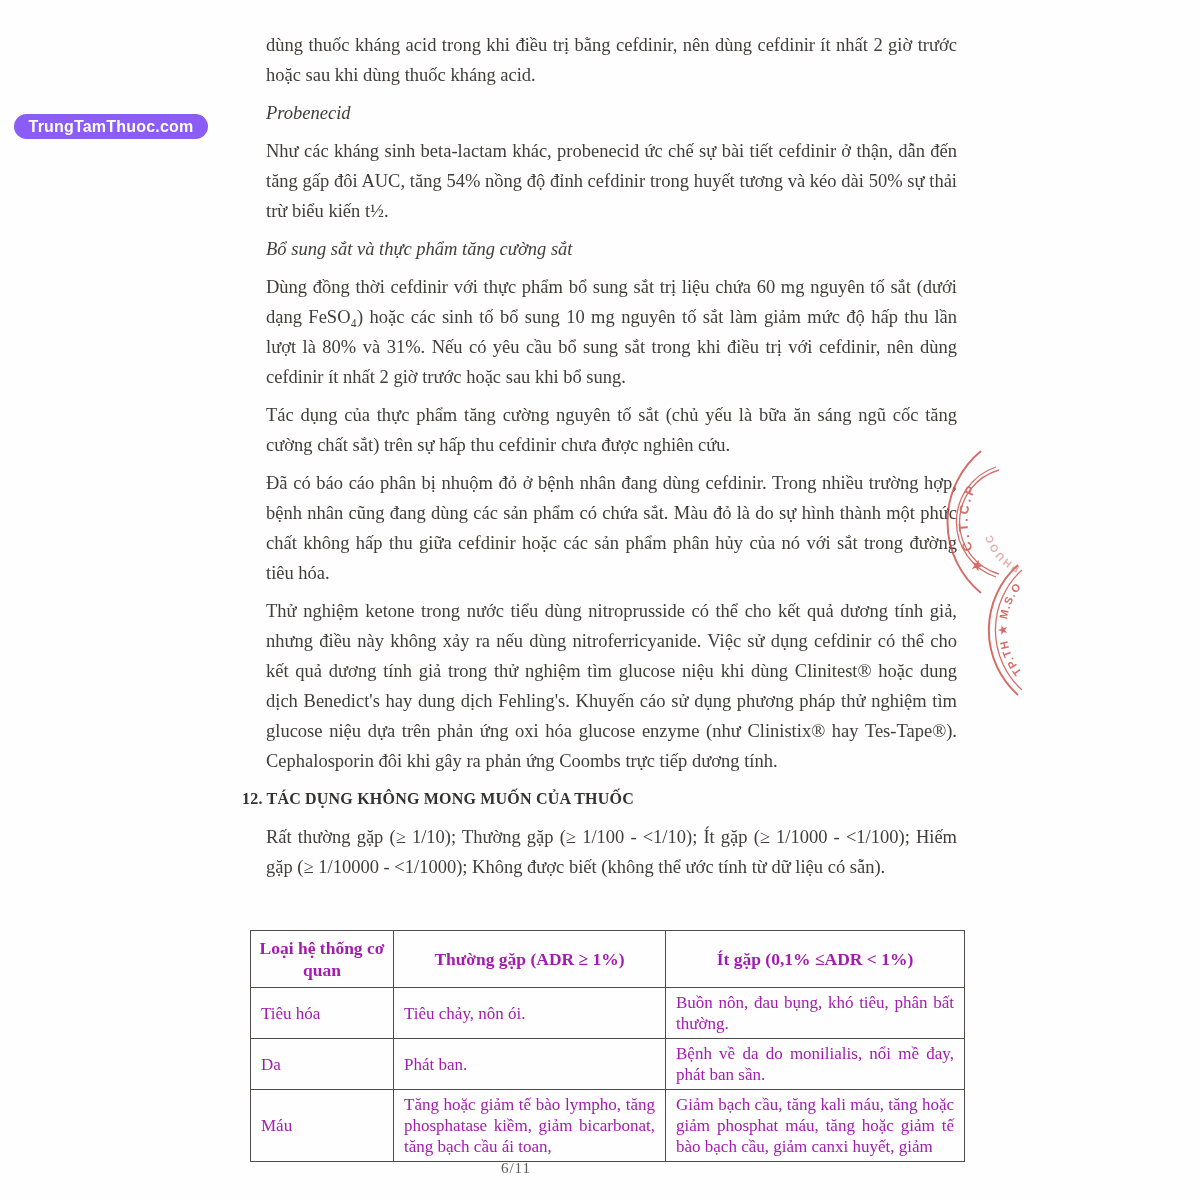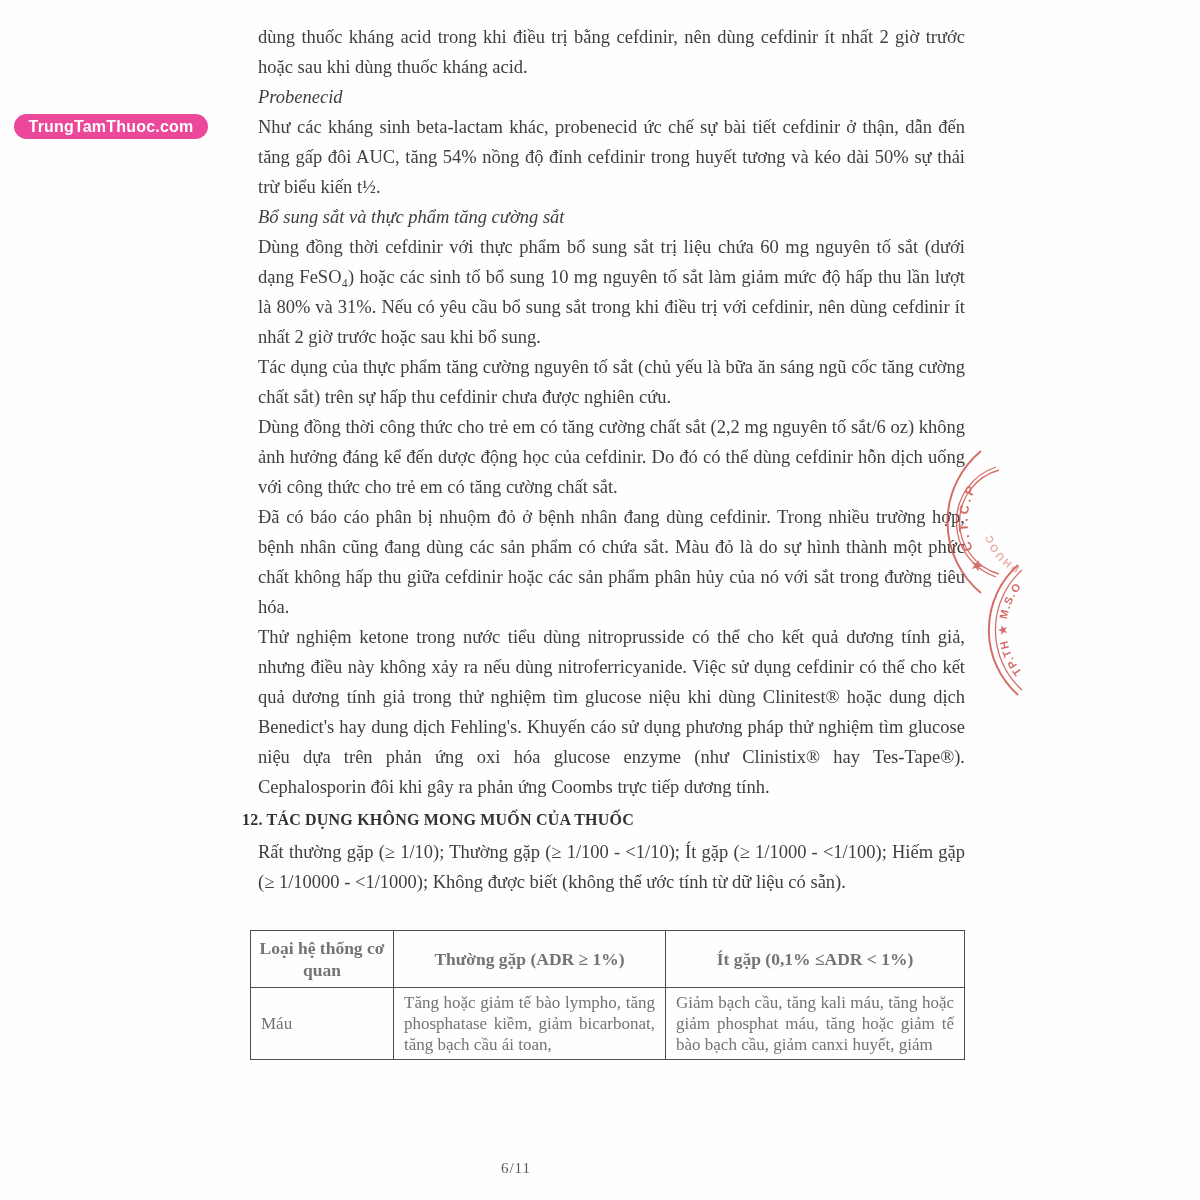--- a/index.html
+++ b/index.html
@@ -11,37 +11,37 @@
 
   
   .logo{position:absolute;left:14px;top:30px;width:210px;}
   .logo-row{display:flex;align-items:flex-start;}
   .logo-icon{width:66px;height:78px;flex:0 0 auto;}
   .logo-words{margin-left:6px;margin-top:14px;font-family:"Liberation Sans",sans-serif;}
   .brand{display:block;font-weight:bold;font-size:39px;line-height:36px;color:#2a8455;letter-spacing:-2px;}
   .brand-sub{display:block;font-weight:bold;font-size:17px;line-height:18px;color:#2a8455;letter-spacing:0.5px;margin-left:3px;}
   .pill{
     position:absolute;left:14px;top:114px;width:194px;height:25px;border-radius:13px;
-    background:#ec4899;color:#ffffff;text-align:center;line-height:25px;
+    background:#8b5cf6;color:#ffffff;text-align:center;line-height:25px;
     font-family:"Liberation Sans",sans-serif;font-weight:bold;font-size:16px;letter-spacing:0.2px;
   }
 
   
   .content{
     position:absolute;left:258px;top:22px;width:707px;
     font-size:18.5px;line-height:30px;text-align:justify;
   }
-  .content p{margin:0;}
+  .content p{margin:8px;}
   .h-bi{font-weight:normal;font-style:italic;}
   .h12{font-weight:bold;font-size:16px;letter-spacing:0.2px;margin:3px 0 2px -16px !important;text-align:left;color:#343130;}
 
   
   table.adr{
     position:absolute;left:250px;top:930px;width:714px;border-collapse:collapse;
-    font-size:17px;line-height:21px;color:#737373;table-layout:fixed;
+    font-size:17px;line-height:21px;color:#a21caf;table-layout:fixed;
   }
   .adr th,.adr td{border:1.6px solid #4f4c49;padding:4px 10px;vertical-align:middle;}
   .adr th{text-align:center;font-weight:bold;font-size:17.5px;line-height:22px;padding:6px 8px;}
   .adr td{text-align:justify;}
   .adr td.c1{text-align:left;}
 
   
   .stamp-svg{position:absolute;left:910px;top:430px;opacity:0.78;}
   .stamp-svg text{
     font-family:"Liberation Sans",sans-serif;font-weight:bold;fill:#c9453e;
@@ -60,41 +60,50 @@
 
   <div class="pill">TrungTamThuoc.com</div>
 
   <div class="content">
     <p>dùng thuốc kháng acid trong khi điều trị bằng cefdinir, nên dùng cefdinir ít nhất 2 giờ trước hoặc sau khi dùng thuốc kháng acid.</p>
     <p class="h-bi">Probenecid</p>
     <p>Như các kháng sinh beta-lactam khác, probenecid ức chế sự bài tiết cefdinir ở thận, dẫn đến tăng gấp đôi AUC, tăng 54% nồng độ đỉnh cefdinir trong huyết tương và kéo dài 50% sự thải trừ biểu kiến t½.</p>
     <p class="h-bi">Bổ sung sắt và thực phẩm tăng cường sắt</p>
     <p>Dùng đồng thời cefdinir với thực phẩm bổ sung sắt trị liệu chứa 60 mg nguyên tố sắt (dưới dạng FeSO₄) hoặc các sinh tố bổ sung 10 mg nguyên tố sắt làm giảm mức độ hấp thu lần lượt là 80% và 31%. Nếu có yêu cầu bổ sung sắt trong khi điều trị với cefdinir, nên dùng cefdinir ít nhất 2 giờ trước hoặc sau khi bổ sung.</p>
     <p>Tác dụng của thực phẩm tăng cường nguyên tố sắt (chủ yếu là bữa ăn sáng ngũ cốc tăng cường chất sắt) trên sự hấp thu cefdinir chưa được nghiên cứu.</p>
-    <p>Dùng đồng thời công thức cho trẻ em có tăng cường chất sắt (2,2 mg nguyên tố sắt/6 oz) không ảnh hưởng đáng kể đến dược động học của cefdinir. Do đó có thể dùng cefdinir hỗn dịch uống với công thức cho trẻ em có tăng cường chất sắt.</p>
     <p>Đã có báo cáo phân bị nhuộm đỏ ở bệnh nhân đang dùng cefdinir. Trong nhiều trường hợp, bệnh nhân cũng đang dùng các sản phẩm có chứa sắt. Màu đỏ là do sự hình thành một phức chất không hấp thu giữa cefdinir hoặc các sản phẩm phân hủy của nó với sắt trong đường tiêu hóa.</p>
     <p>Thử nghiệm ketone trong nước tiểu dùng nitroprusside có thể cho kết quả dương tính giả, nhưng điều này không xảy ra nếu dùng nitroferricyanide. Việc sử dụng cefdinir có thể cho kết quả dương tính giả trong thử nghiệm tìm glucose niệu khi dùng Clinitest® hoặc dung dịch Benedict's hay dung dịch Fehling's. Khuyến cáo sử dụng phương pháp thử nghiệm tìm glucose niệu dựa trên phản ứng oxi hóa glucose enzyme (như Clinistix® hay Tes-Tape®). Cephalosporin đôi khi gây ra phản ứng Coombs trực tiếp dương tính.</p>
     <p class="h12">12. TÁC DỤNG KHÔNG MONG MUỐN CỦA THUỐC</p>
     <p>Rất thường gặp (≥ 1/10); Thường gặp (≥ 1/100 - &lt;1/10); Ít gặp (≥ 1/1000 - &lt;1/100); Hiếm gặp (≥ 1/10000 - &lt;1/1000); Không được biết (không thể ước tính từ dữ liệu có sẵn).</p>
   </div>
 
   <table class="adr">
     <colgroup>
         <col style="width:143px">
         <col style="width:272px">
         <col style="width:299px">
       </colgroup>
     <thead>
       <tr>
         <th>Loại hệ thống cơ quan</th>
         <th>Thường gặp (ADR ≥ 1%)</th>
         <th>Ít gặp (0,1% ≤ADR &lt; 1%)</th>
       </tr>
     </thead>
     <tbody>
+      <tr>
+        <td class="c1">Tiêu hóa</td>
+        <td>Tiêu chảy, nôn ói.</td>
+        <td>Buồn nôn, đau bụng, khó tiêu, phân bất thường.</td>
+      </tr>
+      <tr>
+        <td class="c1">Da</td>
+        <td>Phát ban.</td>
+        <td>Bệnh về da do monilialis, nổi mề đay, phát ban sần.</td>
+      </tr>
       <tr>
         <td class="c1">Máu</td>
         <td>Tăng hoặc giảm tế bào lympho, tăng phosphatase kiềm, giảm bicarbonat, tăng bạch cầu ái toan,</td>
         <td>Giảm bạch cầu, tăng kali máu, tăng hoặc giảm phosphat máu, tăng hoặc giảm tế bào bạch cầu, giảm canxi huyết, giảm</td>
       </tr>
     </tbody>
   </table>
 
   <svg class="stamp-svg" width="160" height="300" viewBox="910 430 160 300">
     <g>

